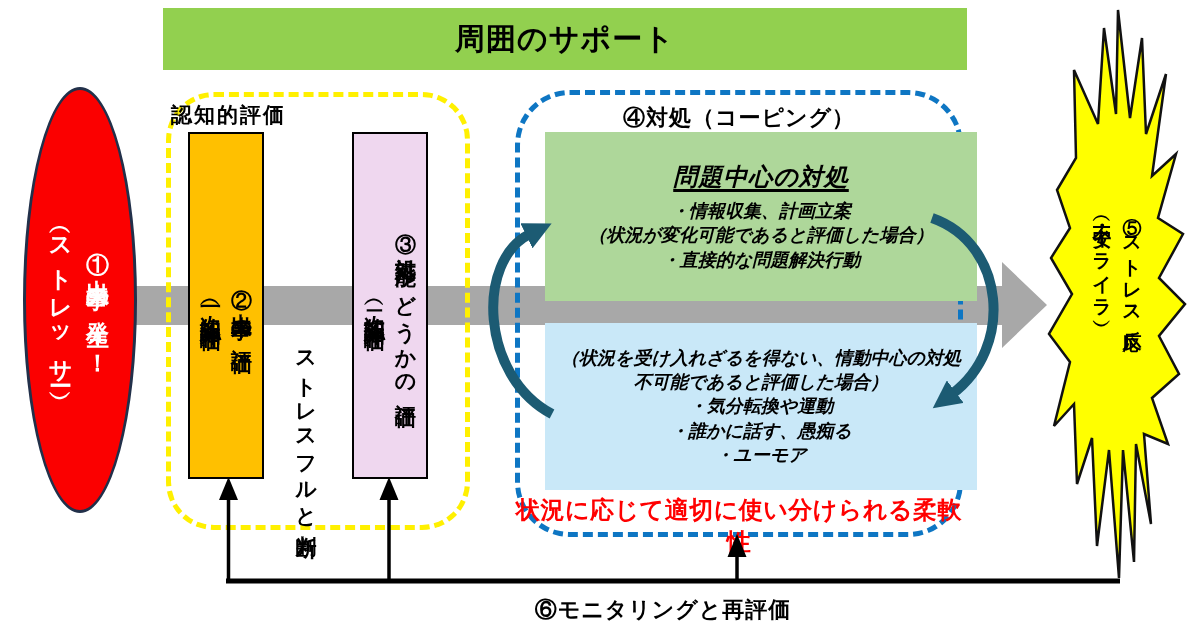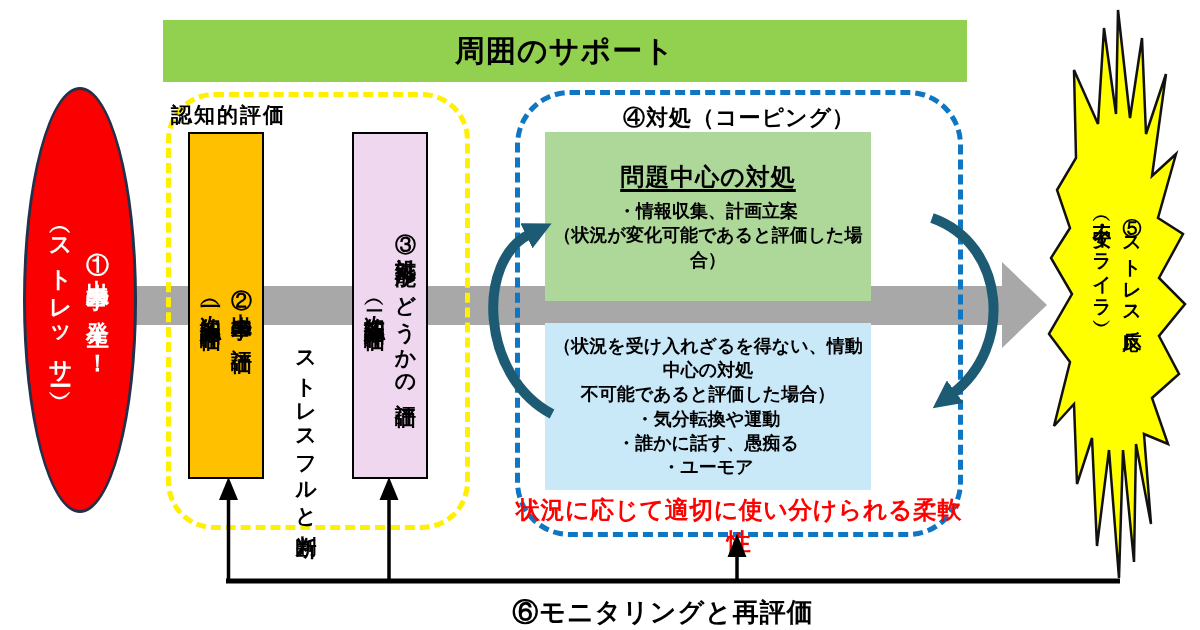--- a/index.html
+++ b/index.html
@@ -7,21 +7,21 @@
     position:relative;width:1200px;height:630px;overflow:hidden;
     font-family:"Liberation Sans",sans-serif;font-weight:700;color:#000;background:#fff;
   }
   .stage *{box-sizing:border-box;}
   svg.layer{position:absolute;left:0;top:0;width:1200px;height:630px;}
   .base{z-index:0;}
   .overlay{z-index:5;pointer-events:none;}
 
   
   .banner{
-    position:absolute;left:163px;top:20px;width:804px;height:62px;z-index:1;
+    position:absolute;left:163px;top:8px;width:804px;height:62px;z-index:1;
     background:#92D04F;display:flex;align-items:center;justify-content:center;
     font-size:30px;letter-spacing:1px;
   }
 
   
   .ellipse{
     position:absolute;left:23px;top:87px;width:114px;height:426px;z-index:2;
     background:#FB0000;border:3px solid #22304a;border-radius:50%;
     display:flex;align-items:center;justify-content:center;
   }
@@ -61,23 +61,24 @@
   .vbox .vtext span{font-size:21px;letter-spacing:3px;}
 
   
   .judge{
     position:absolute;left:288px;top:324px;width:36px;height:212px;z-index:2;
   }
   .judge span{font-size:21px;letter-spacing:2px;}
 
   
   .cop{
-    position:absolute;left:545px;width:326px;z-index:2;
+    position:absolute;left:545px;width:432px;z-index:2;
     display:flex;flex-direction:column;align-items:center;justify-content:center;
     text-align:center;
+    font-style:italic;
   }
   .cop.problem{top:132px;height:169px;background:#AED79A;}
   .cop.emotion{top:323px;height:167px;background:#C9E8F8;}
   .cop .cop-title{
     font-size:24px;letter-spacing:1px;margin-bottom:6px;
     text-decoration:underline;text-underline-offset:4px;text-decoration-thickness:2.5px;
   }
   .cop .cop-line{font-size:18px;line-height:1.34;}
 
   
@@ -89,21 +90,21 @@
   
   .burst-text{
     position:absolute;left:1072px;top:158px;width:90px;height:204px;z-index:2;
   }
   .burst-text .vtext{gap:4px;}
   .burst-text span{font-size:19px;letter-spacing:1.5px;}
 
   
   .monitor{
     position:absolute;left:448px;top:595px;width:430px;z-index:2;
-    text-align:center;font-size:26px;letter-spacing:1px;
+    text-align:center;font-size:22px;letter-spacing:1px;
   }
 </style>
 </head>
 <body>
 
 <div class="stage">
 
   <svg class="layer base" viewBox="0 0 1200 630">
     <polygon points="128,286 1002,286 1002,262 1047,305 1002,348 1002,325 128,325" fill="#A8A8A8"></polygon>
     <g transform="translate(1046,6)">
@@ -147,20 +148,21 @@
   </div>
 
   <div class="brect">
     <div class="grp-label">④対処（コーピング）</div>
   </div>
 
   <div class="cop problem">
     <div class="cop-title">問題中心の対処</div>
     <div class="cop-line">・情報収集、計画立案</div>
     <div class="cop-line">（状況が変化可能であると評価した場合）</div>
+    <div class="cop-line">・直接的な問題解決行動</div>
   </div>
 
   <div class="cop emotion">
     <div class="cop-line">（状況を受け入れざるを得ない、情動中心の対処</div>
     <div class="cop-line">不可能であると評価した場合）</div>
     <div class="cop-line">・気分転換や運動</div>
     <div class="cop-line">・誰かに話す、愚痴る</div>
     <div class="cop-line">・ユーモア</div>
   </div>
 

